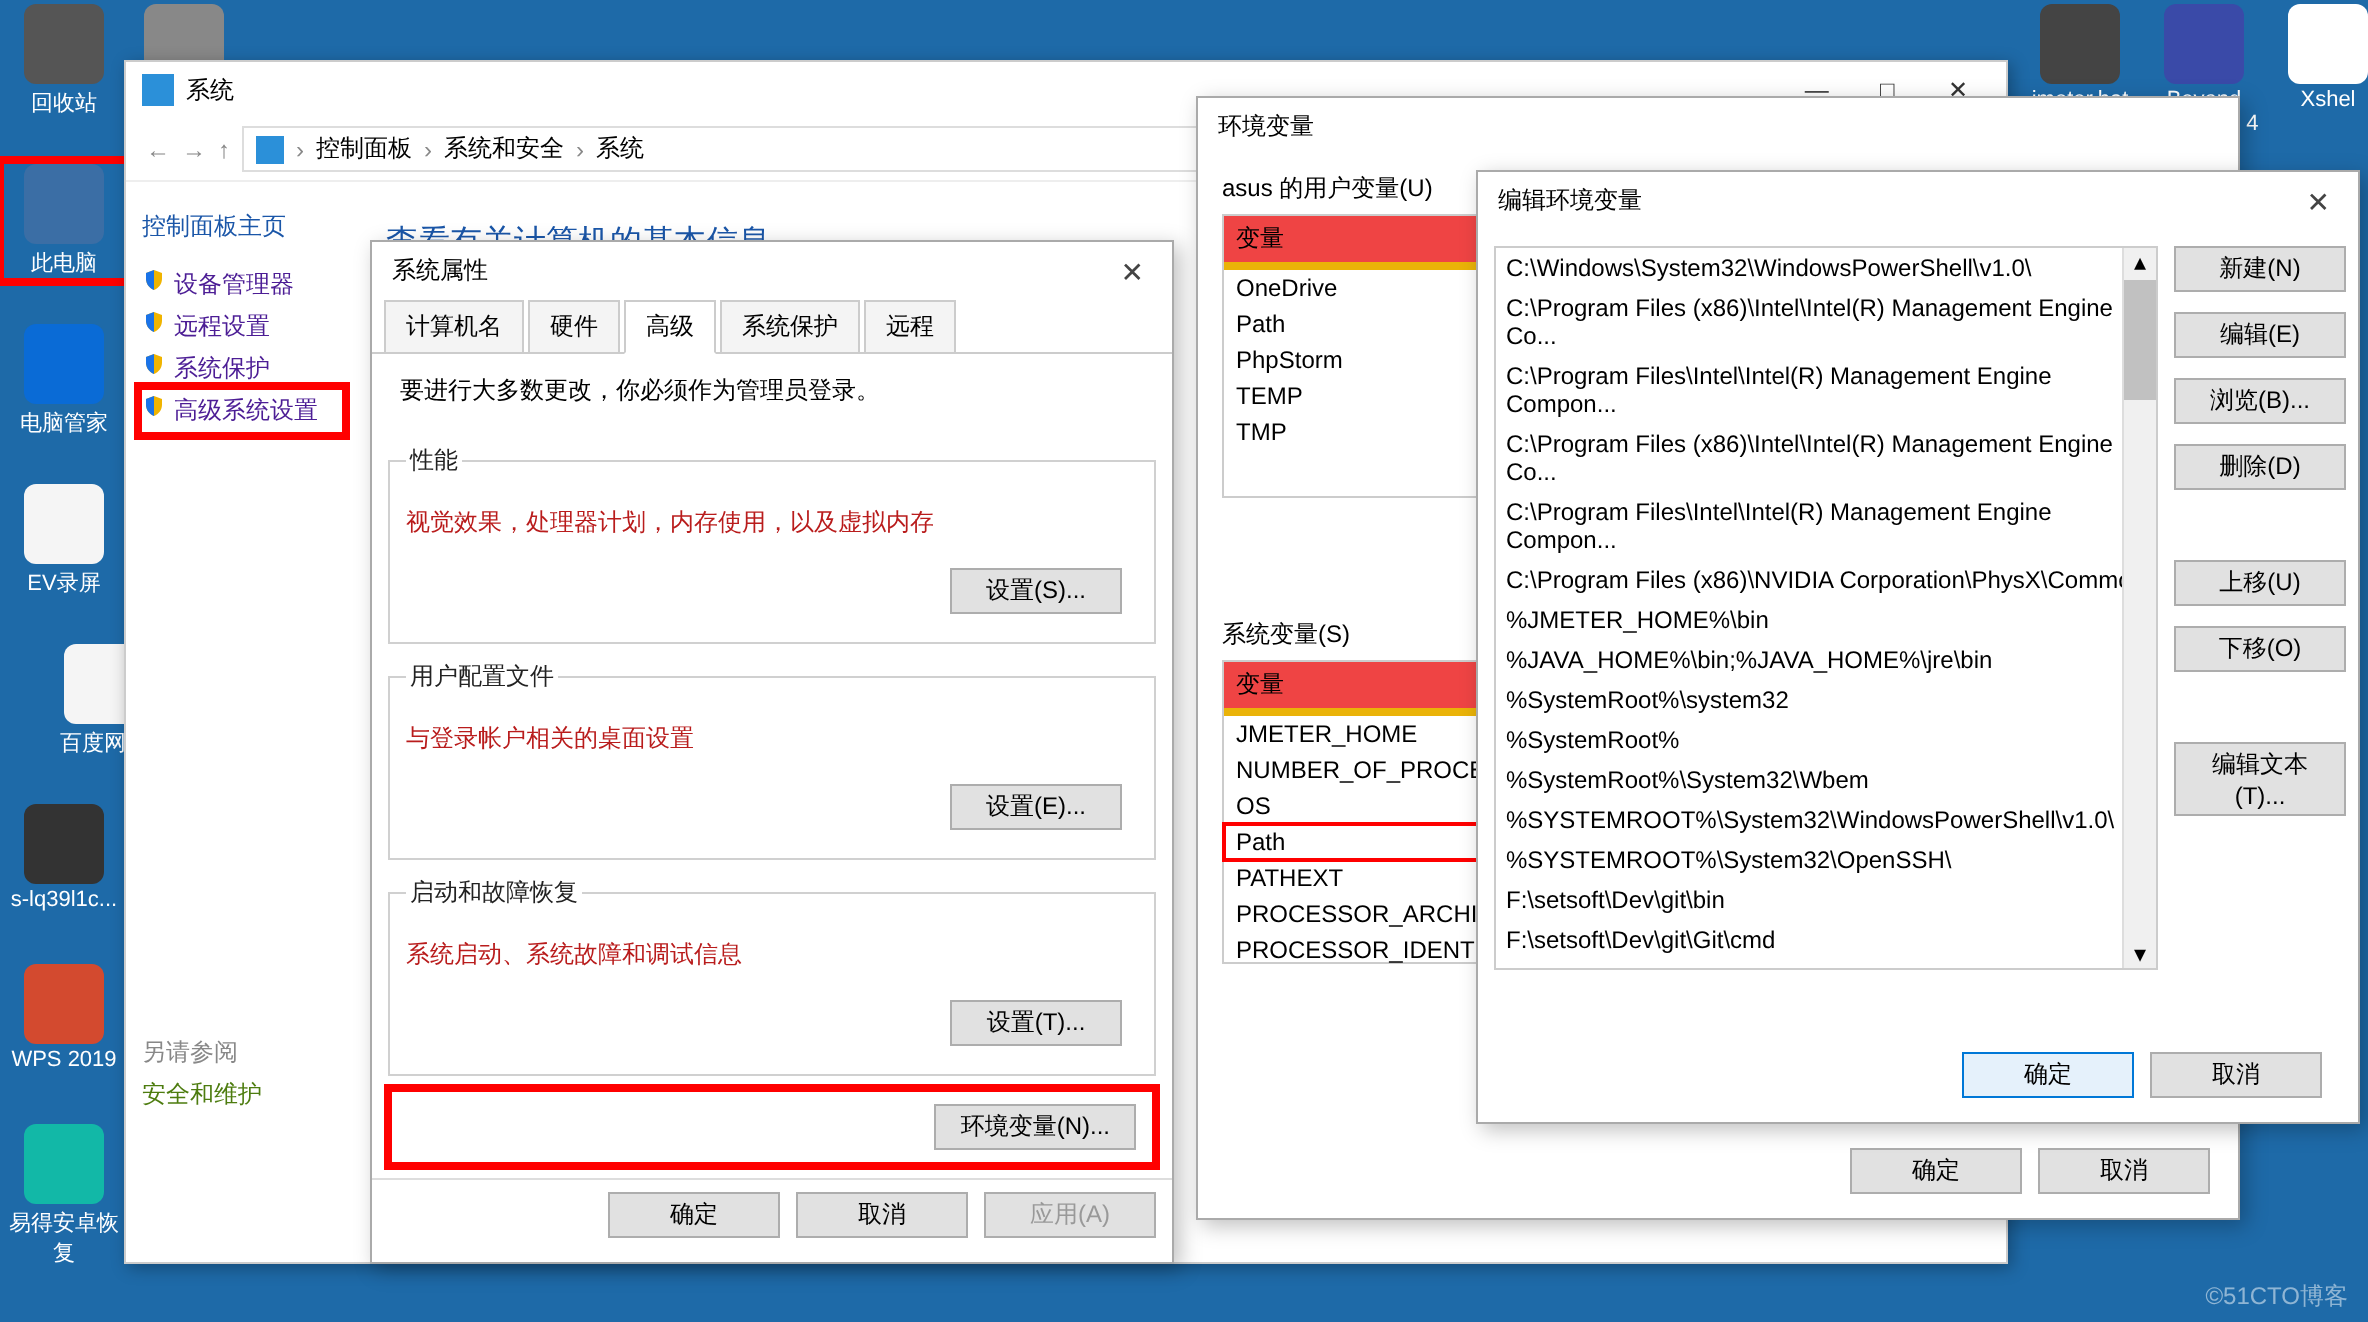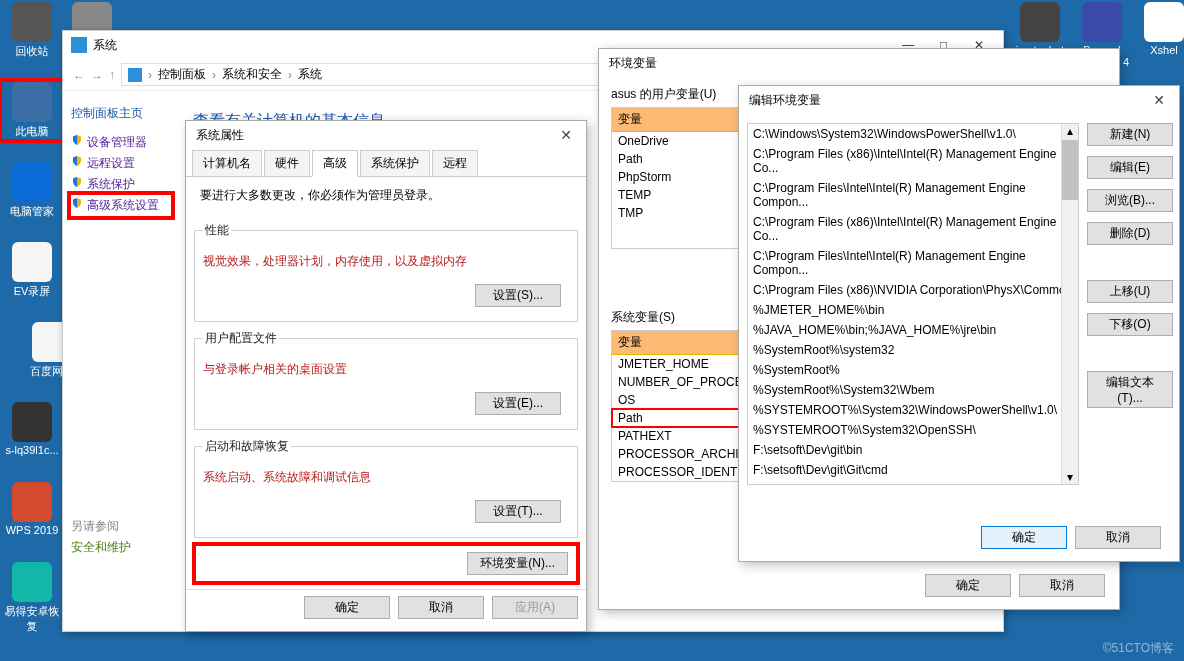--- a/index.html
+++ b/index.html
@@ -14,33 +14,33 @@
 .crumb .arr{color:#888}
 .addr{flex:1;border:1px solid #ddd;padding:2px 6px;display:flex;align-items:center;gap:6px}
 .cp-left{float:left;width:100px;padding:10px 8px}
 .cp-left h4{color:#1a56a8;margin:4px 0 10px;font-weight:normal;font-size:12px}
 .cp-left a{display:flex;align-items:flex-start;gap:4px;color:#4c1d95;padding:2px 0;font-size:12px}
 .shield{width:12px;height:12px;display:inline-block}
 .shield svg{width:12px;height:12px}
 .cp-main{margin-left:120px;padding:10px}
 .cp-main h3{color:#1a56a8;font-weight:normal;margin:10px 0 6px;font-size:16px}
 .dlg{position:absolute;background:#fff;border:1px solid #aaa;box-shadow:3px 3px 10px rgba(0,0,0,.25)}
-.dlg .dtitle{padding:6px 10px;font-size:12px;display:flex;align-items:flex-start}
+.dlg .dtitle{padding:6px 10px;font-size:12px;display:flex;align-items:flex-end}
 .dlg .dtitle .spacer{flex:1}
 .tabs{display:flex;border-bottom:1px solid #ccc;padding-left:6px}
 .tabs span{padding:4px 10px;border:1px solid #ccc;border-bottom:none;margin-right:2px;background:#f4f4f4;font-size:12px;cursor:default}
 .tabs span.active{background:#fff;border-bottom:1px solid #fff;margin-bottom:-1px}
 .group{border:1px solid #d0d0d0;margin:8px;padding:8px;position:relative}
 .group legend{font-size:12px;color:#222}
 .group .desc{font-size:12px;color:#b91c1c;margin:6px 0 8px}
 .btn{background:#e1e1e1;border:1px solid #adadad;padding:2px 12px;font-size:12px;cursor:default;min-width:60px;text-align:center}
 .btn-primary{background:#e5f1fb;border:1px solid #0078d7}
 .btn-row{display:flex;justify-content:flex-end;gap:8px;padding:6px 8px}
 .list{border:1px solid #ccc;background:#fff;font-size:12px}
-.list-header{background:#fdba74;border-bottom:1px solid #eab308;padding:3px 6px;display:flex}
+.list-header{background:#ef4444;border-bottom:4px solid #eab308;padding:3px 6px;display:flex}
 .list-row{padding:2px 6px;display:flex}
 .path-list{border:1px solid #ccc;height:360px;overflow:hidden;position:relative}
 .path-list .item{padding:2px 4px;font-size:12px;border:1px solid transparent}
 .scrollbar{position:absolute;right:0;top:0;bottom:0;width:16px;background:#f0f0f0;border-left:1px solid #ddd}
 .scrollbar .thumb{background:#c1c1c1;width:100%;height:60px;position:absolute}
 .close-x{font-size:14px;color:#444;cursor:default;padding:0 4px}
 .watermark{position:absolute;right:10px;bottom:4px;color:rgba(255,255,255,.5);font-size:12px}
 .ref-link{color:#4d7c0f;font-size:12px;padding:2px 0;display:block}
 </style>
 </head>

